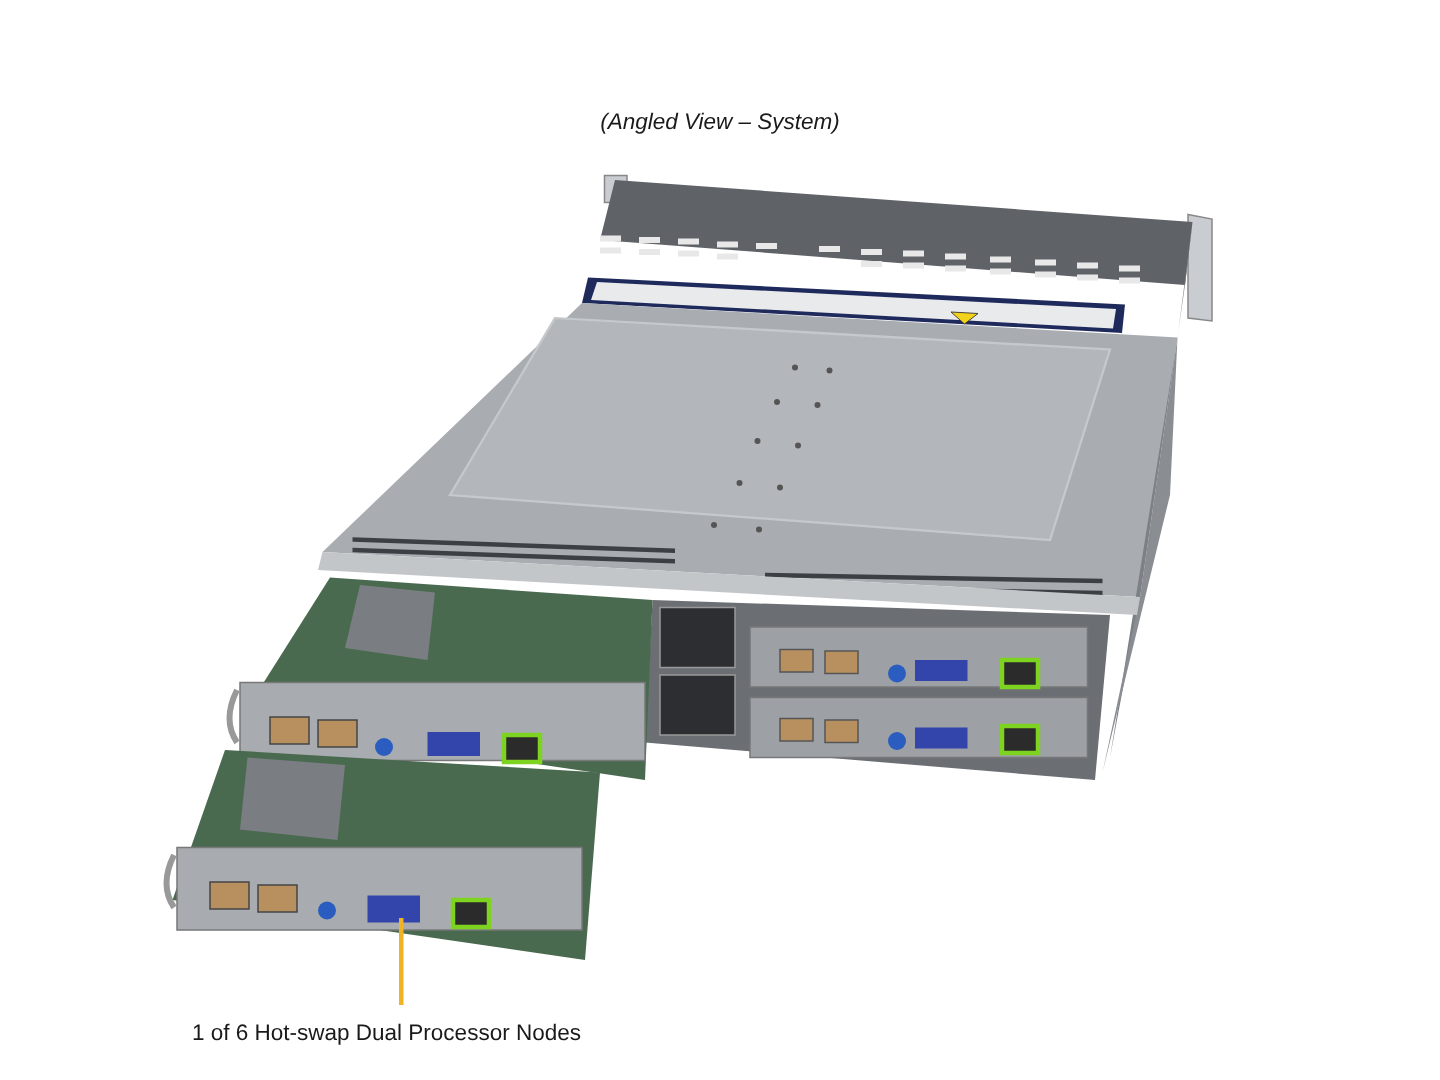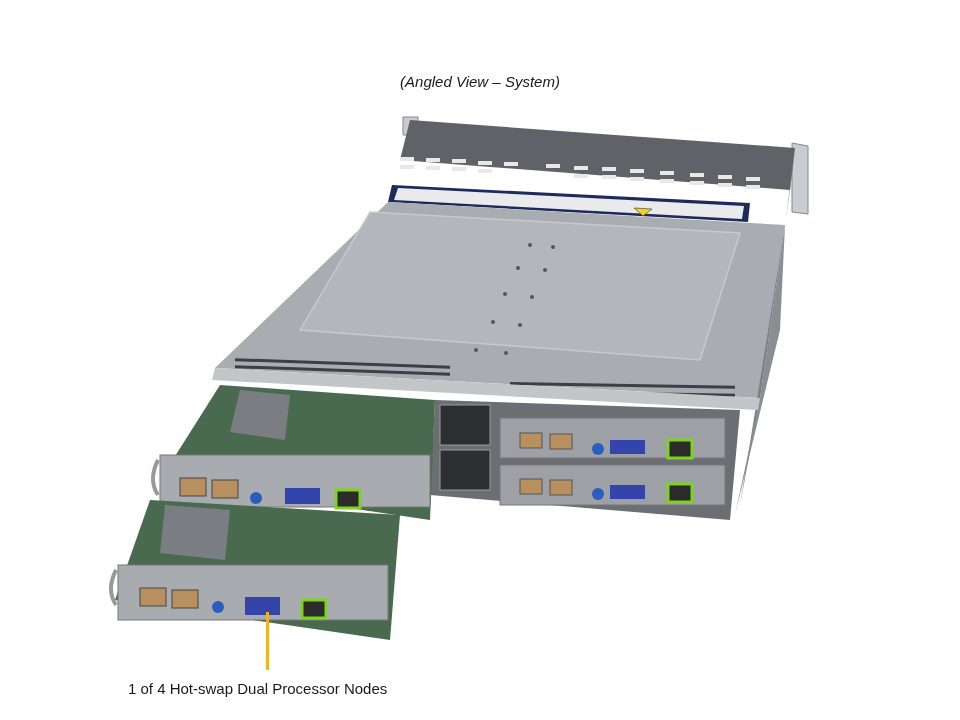--- a/index.html
+++ b/index.html
@@ -126,13 +126,13 @@
     <rect x="140" y="588" width="26" height="18" fill="#b89060" stroke="#444"></rect>
     <rect x="172" y="590" width="26" height="18" fill="#b89060" stroke="#444"></rect>
     <rect x="245" y="597" width="35" height="18" fill="#3344aa"></rect>
     <rect x="302" y="600" width="24" height="18" fill="#2b2b2b" stroke="#7ed321" stroke-width="3"></rect>
     <circle cx="218" cy="607" r="6" fill="#2a5dbf"></circle>
     <path d="M116,570 q-10,20 0,35" stroke="#999" stroke-width="4" fill="none"></path>
   </g>
 </svg>
 
 <div class="leader"></div>
-<div class="caption">1 of 4 Hot-swap Dual Processor Nodes</div>
+<div class="caption">1 of 6 Hot-swap Dual Processor Nodes</div>
 
 </body></html>

